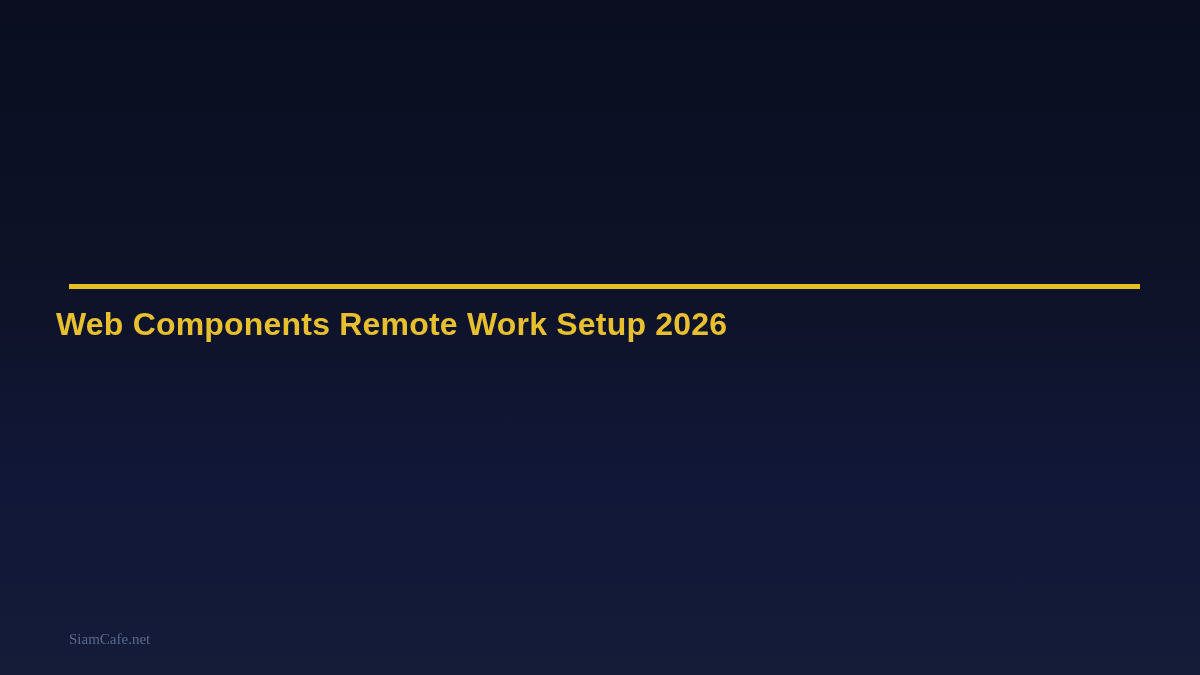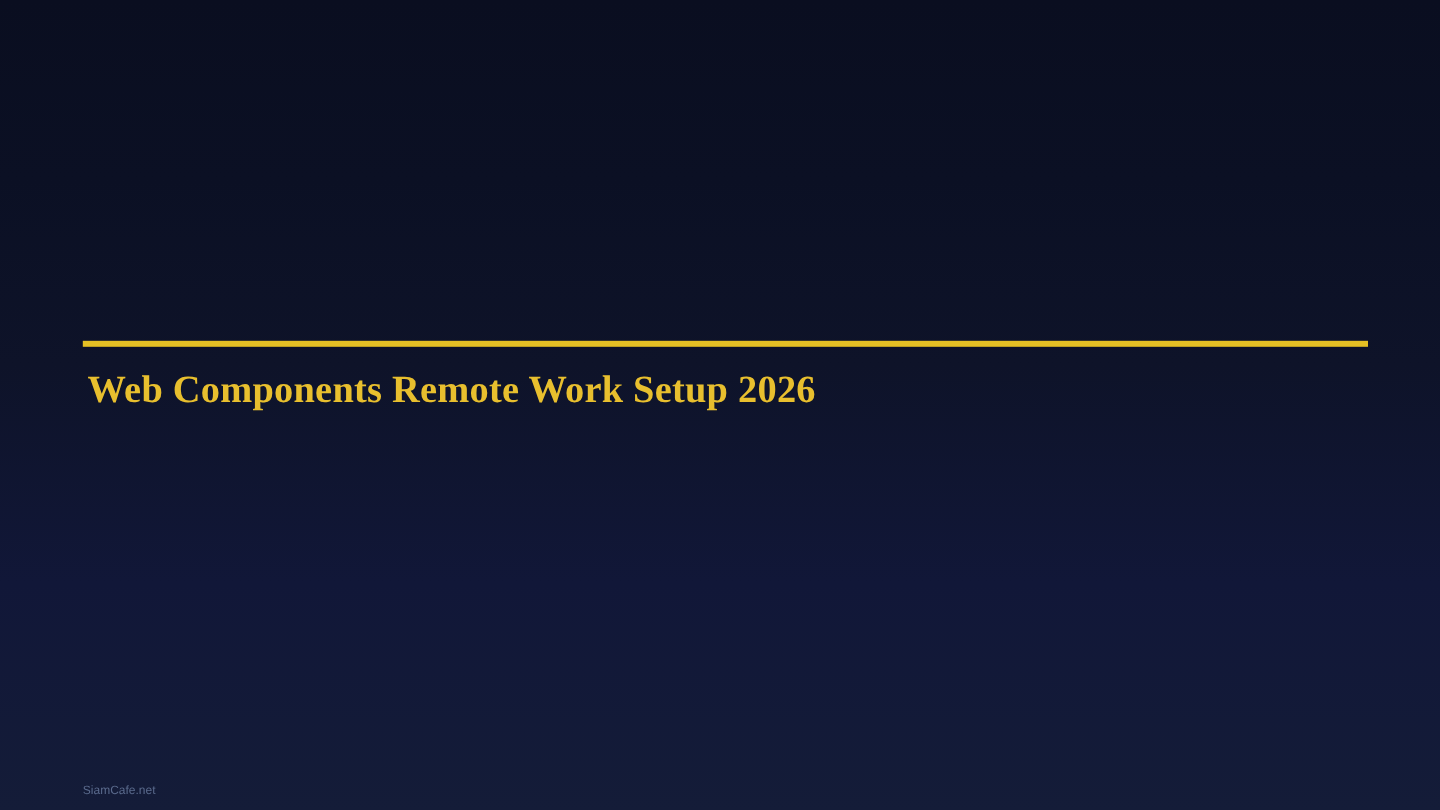--- a/index.html
+++ b/index.html
@@ -34,39 +34,39 @@
     left: 69px;
     top: 284px;
     width: 1071px;
     height: 5px;
     background: #e5c024;
   }
 
   
   #slide-title {
     position: absolute;
-    left: 73px;
+    left: 56px;
     top: 306px;
     margin: 0;
-    font-family: Liberation Serif, serif;
+    font-family: Liberation Sans, sans-serif;
     font-size: 32px;
     font-weight: bold;
     line-height: 36px;
     letter-spacing: 0.2px;
     color: #e8bf2e;
     white-space: nowrap;
   }
 
   
   #footer-source {
     position: absolute;
     left: 69px;
-    top: 650px;
-    font-family: Liberation Sans, sans-serif;
-    font-size: 10px;
+    top: 630px;
+    font-family: Liberation Serif, serif;
+    font-size: 15px;
     font-weight: normal;
     line-height: 19px;
     color: #5a6a8c;
     white-space: nowrap;
   }
 </style>
 </head>
 <body>
 
 <div id="slide">

